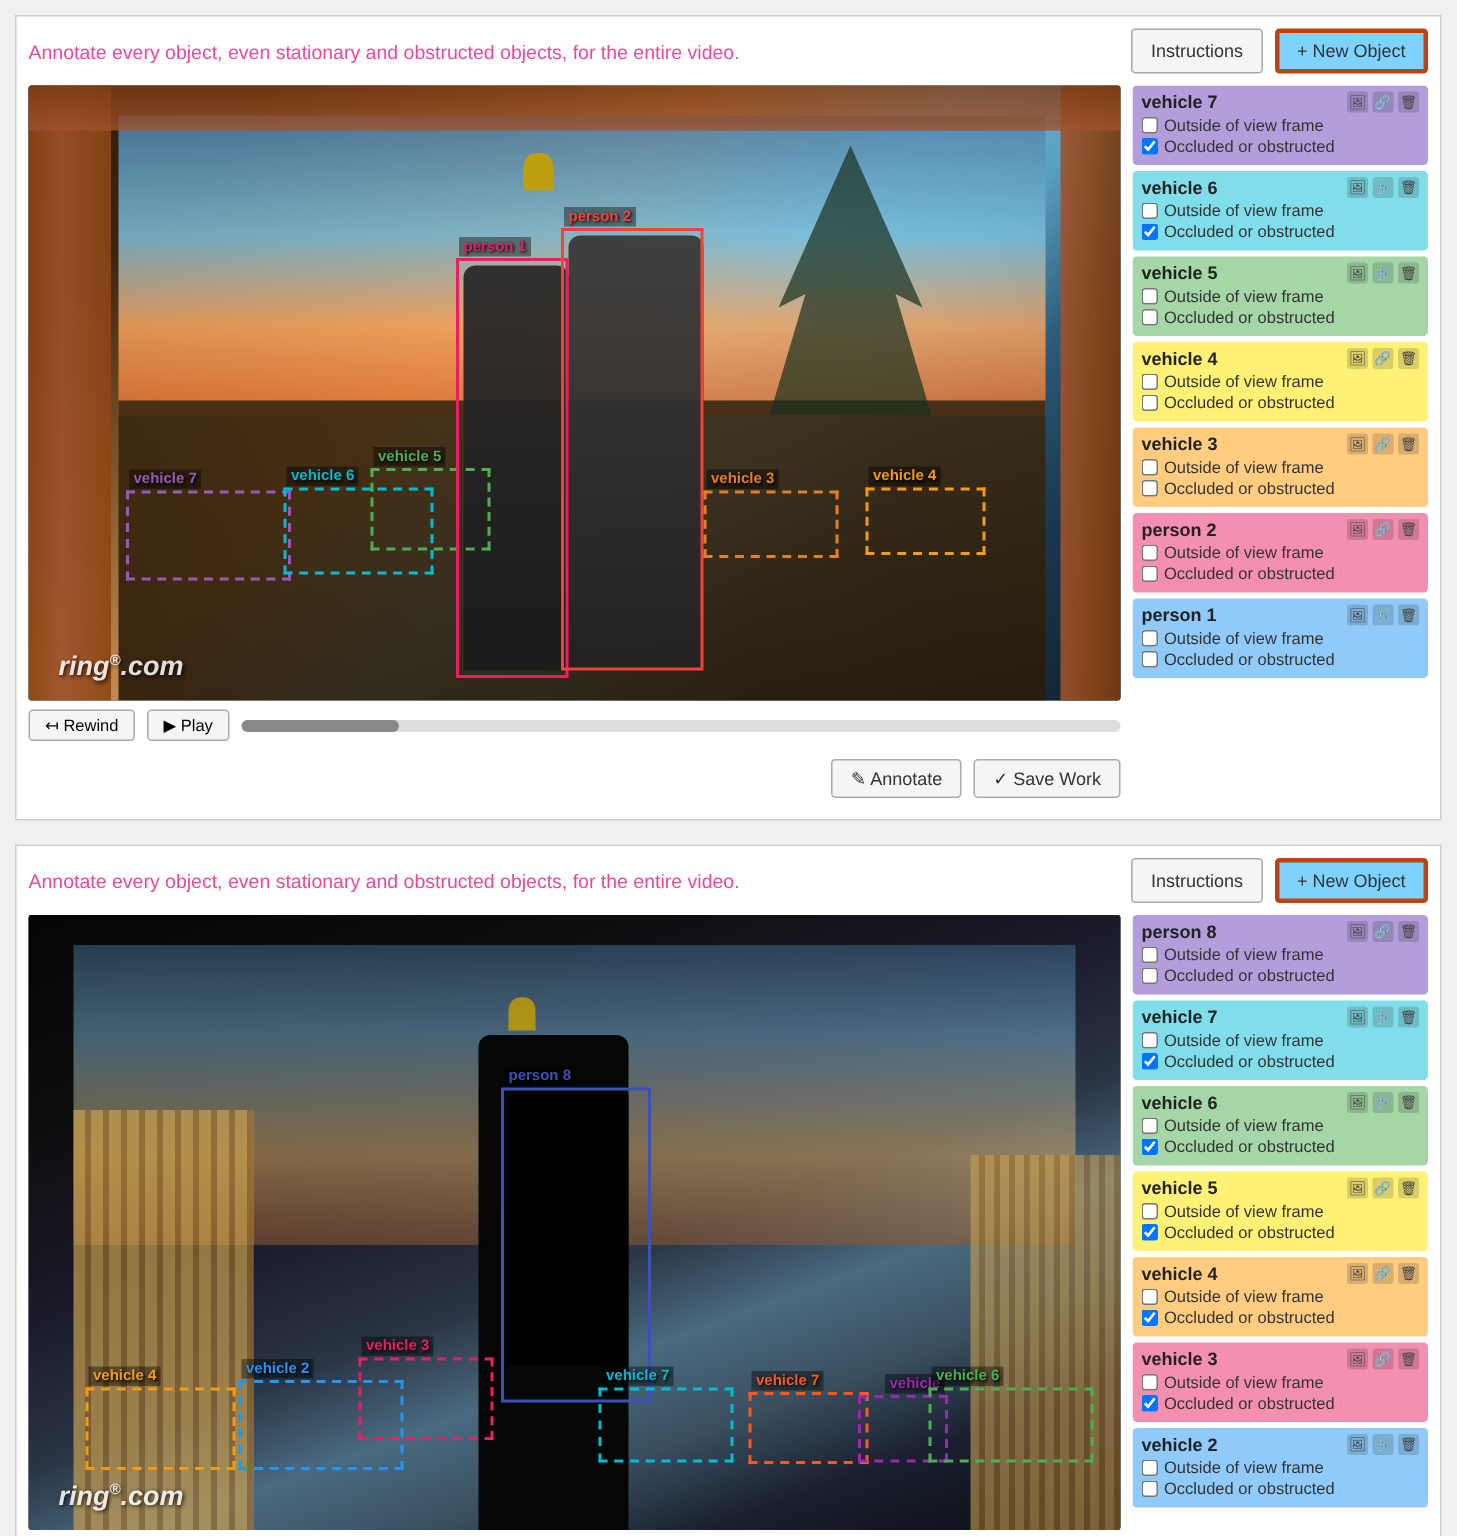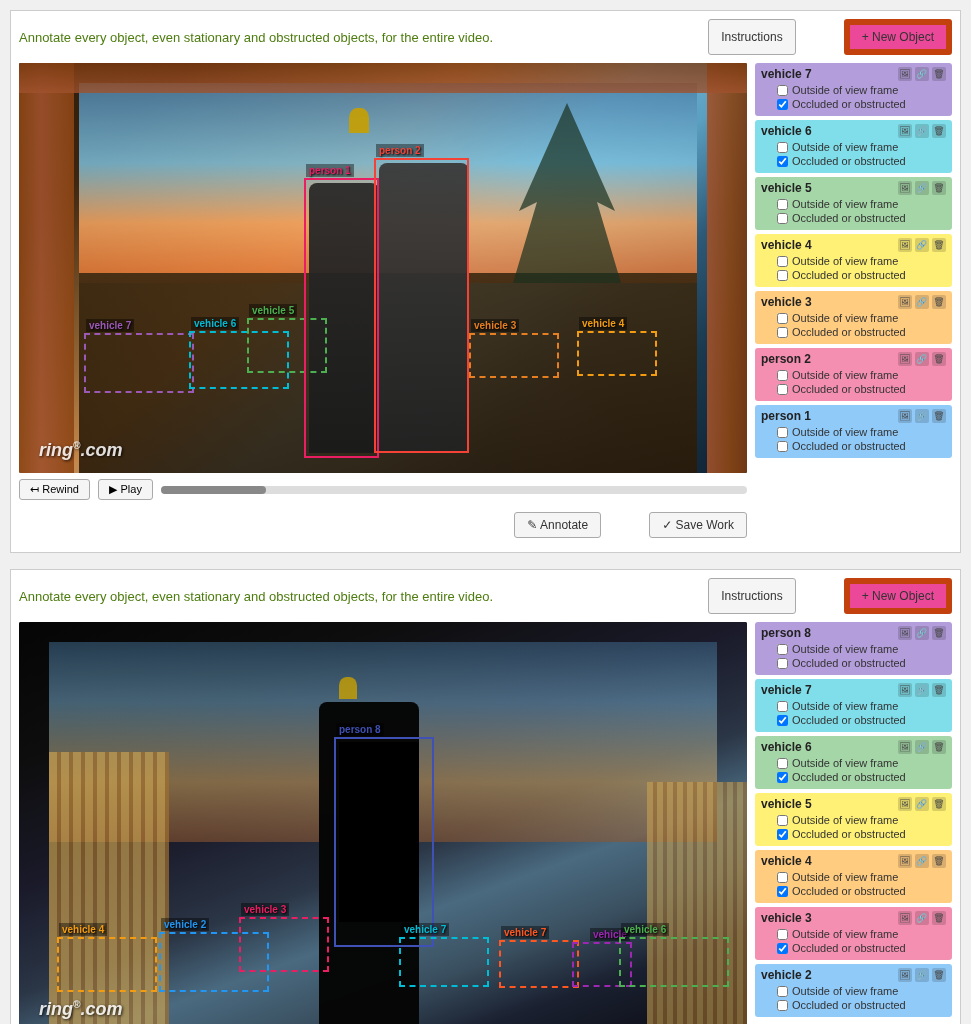--- a/index.html
+++ b/index.html
@@ -19,45 +19,44 @@
 
     .top-bar {
       display: flex;
       align-items: center;
       justify-content: space-between;
       margin-bottom: 8px;
     }
 
     .instruction-text {
       font-size: 13px;
-      color: #4d7c0f;
+      color: #ec4899;
       flex: 1;
     }
 
     .top-bar-buttons {
       display: flex;
       gap: 8px;
     }
 
     .btn {
       padding: 5px 12px;
       border: 1px solid #aaa;
       border-radius: 3px;
       background: #f5f5f5;
       cursor: pointer;
       font-size: 12px;
       color: #333;
       display: flex;
       align-items: center;
       gap: 4px;
-      margin-left: 40px;
     }
     .btn-new-object {
-      background: #ec4899;
-      border: 6px solid #c2410c;
+      background: #7dd3fc;
+      border: 3px solid #c2410c;
     }
     .btn-save {
       background: #f5f5f5;
     }
 
     .main-content {
       display: flex;
       gap: 8px;
     }
 
@@ -293,23 +292,22 @@
       display: flex;
       align-items: center;
       justify-content: center;
       font-size: 9px;
       cursor: pointer;
       color: #444;
     }
 
     .checkbox-row {
       display: flex;
-      align-items: center;
       gap: 4px;
-      margin: 2px 16px;
+      margin: 2px 0;
       font-size: 11px;
       color: #333;
     }
 
     .checkbox-row input[type="checkbox"] {
       width: 11px;
       height: 11px;
       cursor: pointer;
     }
 

